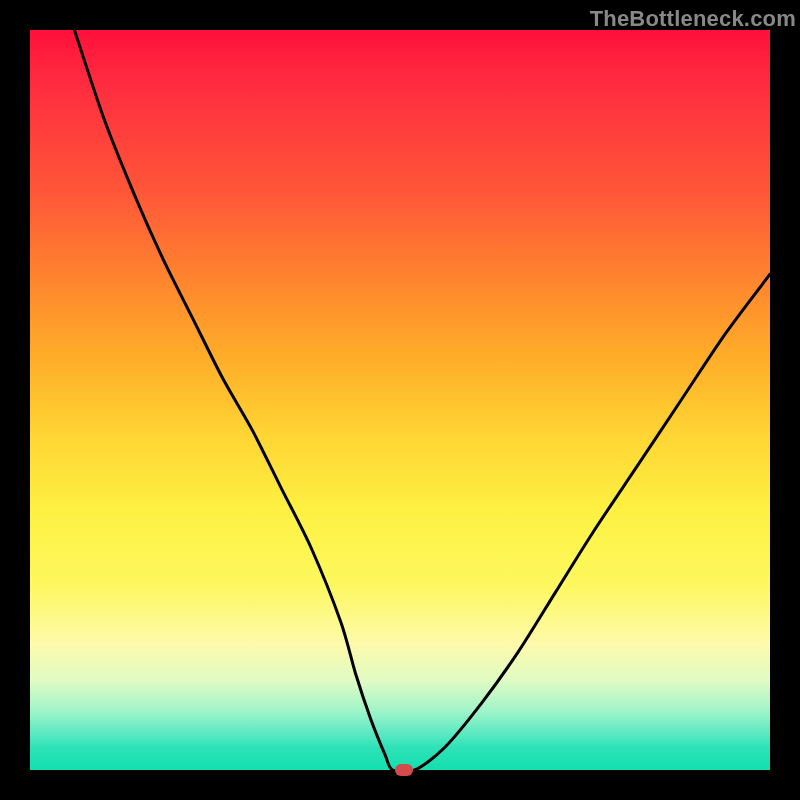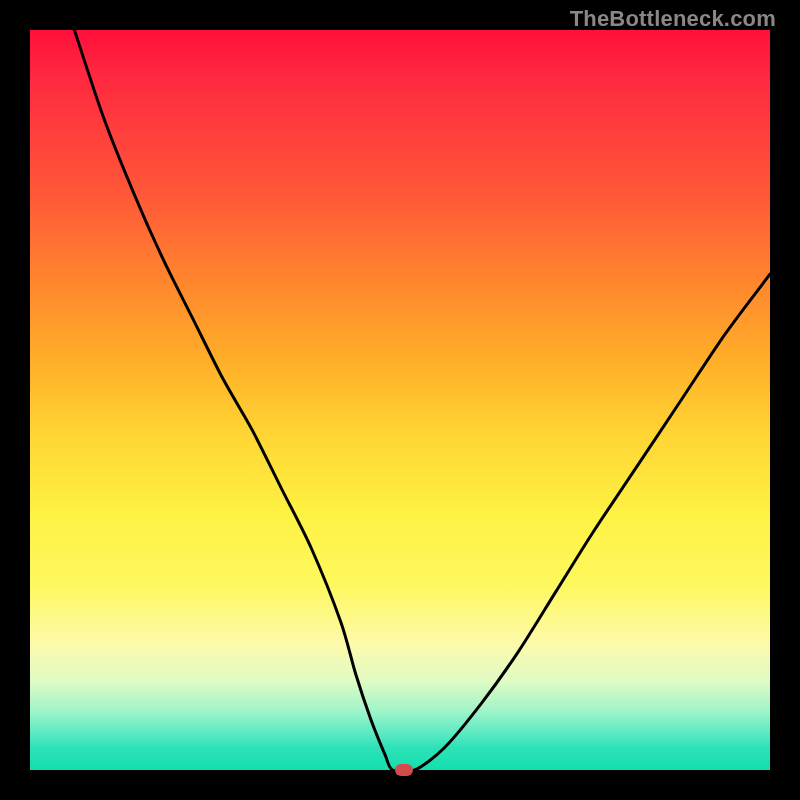--- a/index.html
+++ b/index.html
@@ -46,21 +46,21 @@
       #dffbc4 88%,
       #a0f4c9 92%,
       #5de9c3 95%,
       #2de2b7 97%,
       #13dfae 100%
     );
   }
   .watermark {
     position: absolute;
     top: 6px;
-    right: 24px;
+    right: 4px;
     color: #888;
     font-size: 22px;
     font-weight: 600;
     font-family: Arial, sans-serif;
     letter-spacing: 0.2px;
   }
   svg.curve {
     position: absolute;
     top: 0;
     left: 0;

